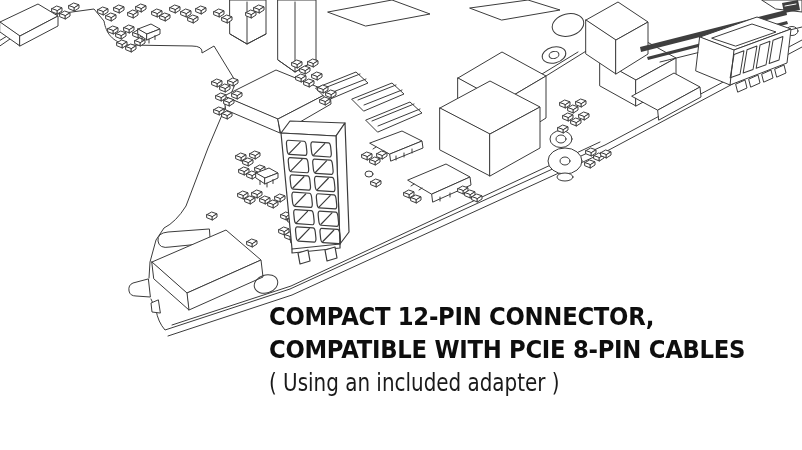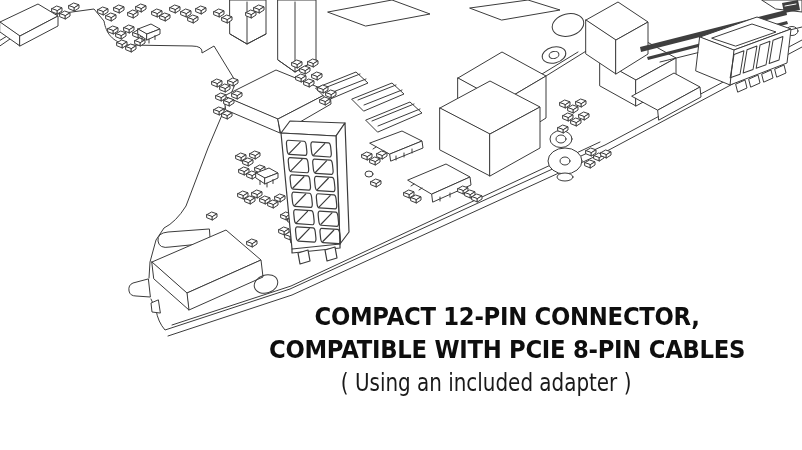--- a/index.html
+++ b/index.html
@@ -3,21 +3,21 @@
 <meta charset="utf-8">
 <style>
   html,body{margin:0;padding:0;background:#fff;}
   .stage{position:relative;width:802px;height:450px;overflow:hidden;background:#fff;
          font-family:"DejaVu Sans","Liberation Sans",sans-serif;}
   .stage svg{position:absolute;left:0;top:0;}
   
   .w{fill:#ffffff;}
   .n{fill:none;}
   .d{fill:#3f3f3f;stroke:none;}
-  .caption{position:absolute;left:269px;top:300px;color:#0e0e0e;text-align:center;}
+  .caption{position:absolute;left:269px;top:300px;color:#0e0e0e;}
   .hline{font-weight:bold;font-size:25px;line-height:33px;letter-spacing:-0.3px;
          white-space:nowrap;transform:scaleX(0.91);transform-origin:0 0;}
   .sub{font-weight:400;font-size:24px;line-height:31px;margin-top:2px;color:#1a1a1a;
        white-space:nowrap;transform:scaleX(0.83);transform-origin:0 0;}
 </style>
 </head>
 <body>
 
 <div class="stage">
   <svg width="802" height="450" viewBox="0 0 802 450">

